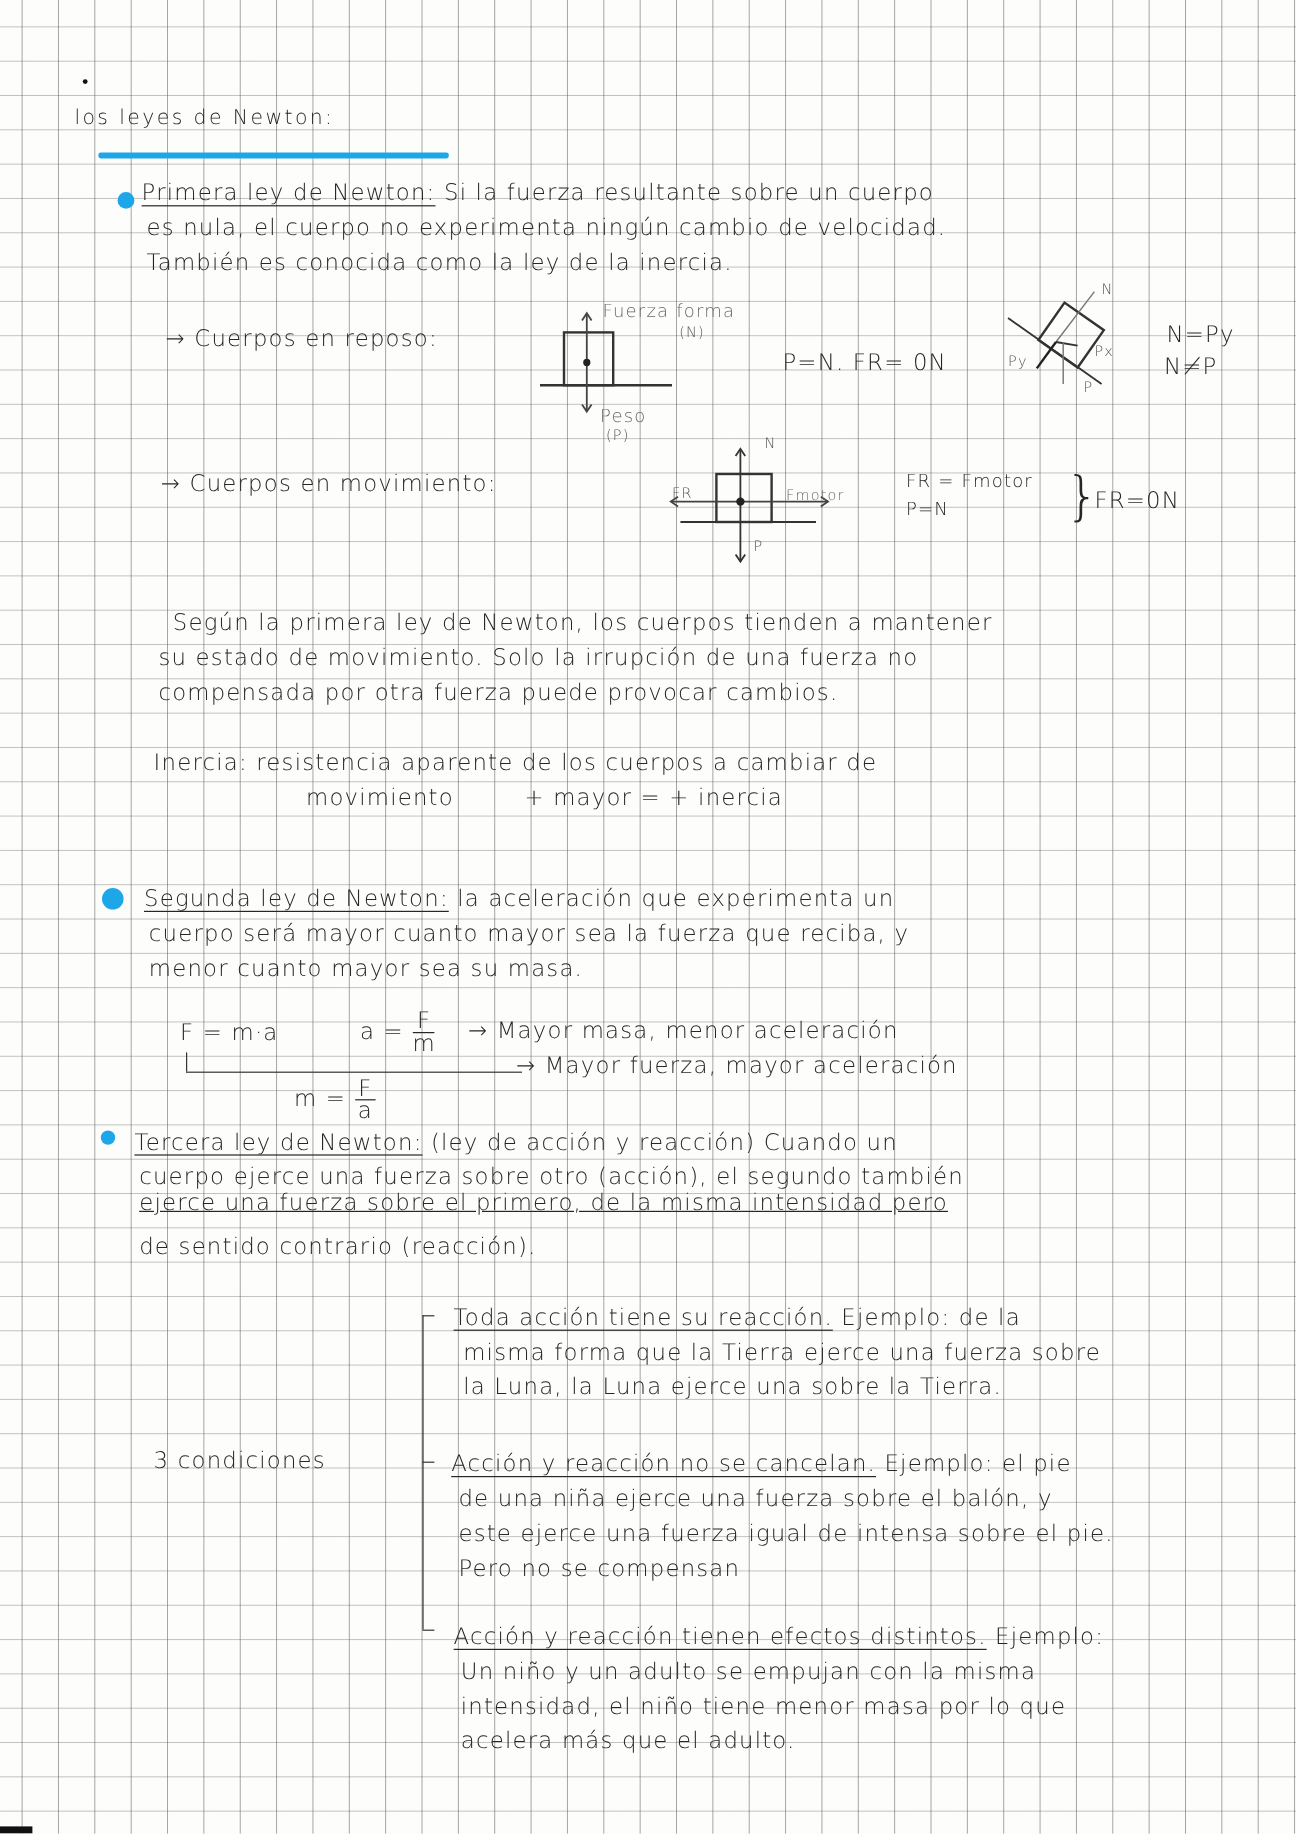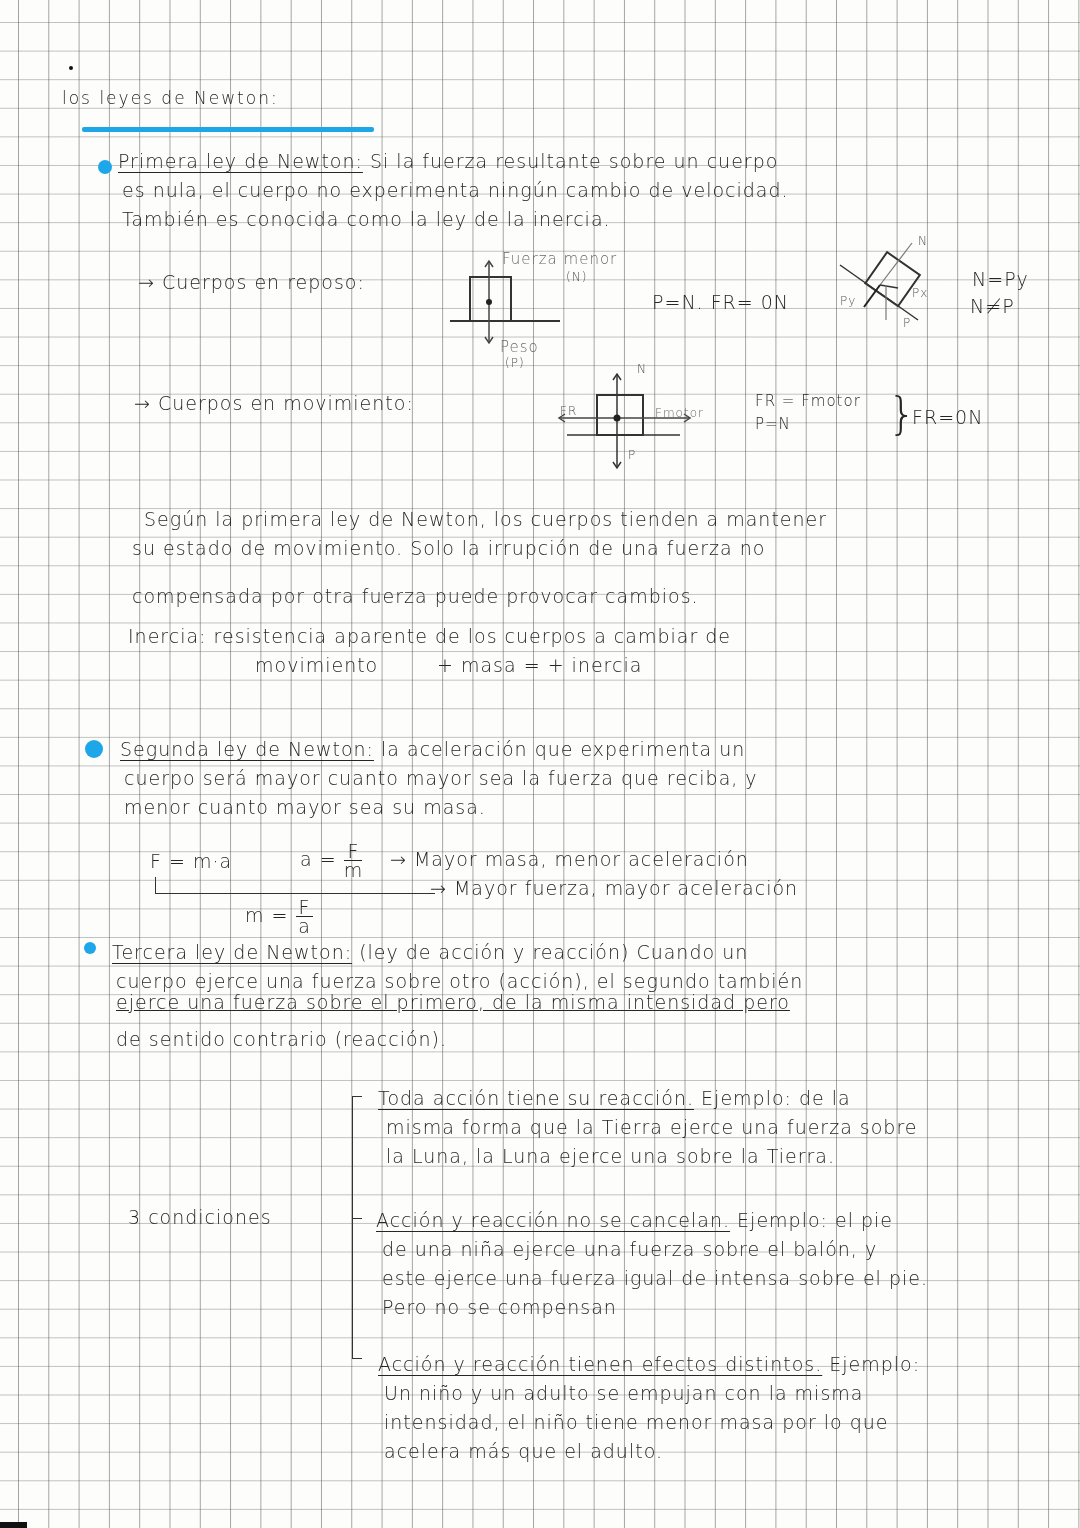--- a/index.html
+++ b/index.html
@@ -50,21 +50,21 @@
 <div class="abs hand body-text" style="left:138px;top:268px;">→ Cuerpos en reposo:</div>
 
 <svg style="left:440px;top:250px;" width="140" height="130">
   <line x1="10" y1="71" x2="120" y2="71" stroke="#333" stroke-width="2"></line>
   <rect x="30" y="27" width="41" height="44" fill="none" stroke="#333" stroke-width="2"></rect>
   <line x1="49" y1="12" x2="49" y2="92" stroke="#444" stroke-width="1.5"></line>
   <polyline points="45,17 49,11 53,17" fill="none" stroke="#444" stroke-width="1.5"></polyline>
   <polyline points="45,87 49,93 53,87" fill="none" stroke="#444" stroke-width="1.5"></polyline>
   <circle cx="49" cy="52" r="3" fill="#222"></circle>
 </svg>
-<div class="abs hand small gray" style="left:502px;top:250px;">Fuerza menor</div>
+<div class="abs hand small gray" style="left:502px;top:250px;">Fuerza forma</div>
 <div class="abs hand tiny" style="left:566px;top:270px;">(N)</div>
 <div class="abs hand small gray" style="left:500px;top:338px;">Peso</div>
 <div class="abs hand tiny" style="left:505px;top:356px;">(P)</div>
 
 <div class="abs hand body-text" style="left:652px;top:288px;">P=N.  FR= 0N</div>
 
 <svg style="left:840px;top:235px;" width="120" height="110">
   <line x1="0" y1="30" x2="78" y2="85" stroke="#333" stroke-width="1.5"></line>
   <g transform="rotate(35 52 45)">
     <rect x="32" y="25" width="40" height="38" fill="none" stroke="#333" stroke-width="2"></rect>
@@ -99,28 +99,28 @@
 <div class="abs hand tiny gray" style="left:655px;top:406px;">Fmotor</div>
 <div class="abs hand tiny" style="left:628px;top:448px;">P</div>
 
 <div class="abs hand small" style="left:755px;top:392px;">FR = Fmotor</div>
 <div class="abs hand small" style="left:755px;top:415px;">P=N</div>
 <div class="abs hand" style="left:888px;top:388px;font-size:44px;font-weight:200;">}</div>
 <div class="abs hand body-text" style="left:912px;top:403px;">FR=0N</div>
 
 <div class="abs hand body-text" style="left:132px;top:505px;margin-left:12px;">Según la primera ley de Newton, los cuerpos tienden a mantener</div>
 <div class="abs hand body-text" style="left:132px;top:534px;">su estado de movimiento. Solo la irrupción de una fuerza no</div>
-<div class="abs hand body-text" style="left:132px;top:582px;">compensada por otra fuerza puede provocar cambios.</div>
+<div class="abs hand body-text" style="left:132px;top:563px;">compensada por otra fuerza puede provocar cambios.</div>
 
 <div class="abs hand body-text" style="left:128px;top:622px;">
   <span>Inercia:</span>
   <span>resistencia aparente de los cuerpos a cambiar de</span>
 </div>
 <div class="abs hand body-text" style="left:255px;top:651px;">movimiento</div>
-<div class="abs hand body-text" style="left:437px;top:651px;">+ masa = + inercia</div>
+<div class="abs hand body-text" style="left:437px;top:651px;">+ mayor = + inercia</div>
 
 <div class="bullet" style="left:85px;top:740px;width:18px;height:18px;"></div>
 <div class="abs hand body-text" style="left:120px;top:735px;">
   <span class="ul">Segunda ley de Newton:</span>
   <span>la aceleración que experimenta un</span>
 </div>
 <div class="abs hand body-text" style="left:124px;top:764px;">cuerpo será mayor cuanto mayor sea la fuerza que reciba, y</div>
 <div class="abs hand body-text" style="left:124px;top:793px;">menor cuanto mayor sea su masa.</div>
 
 <div class="abs hand body-text" style="left:150px;top:847px;">F = m·a</div>

